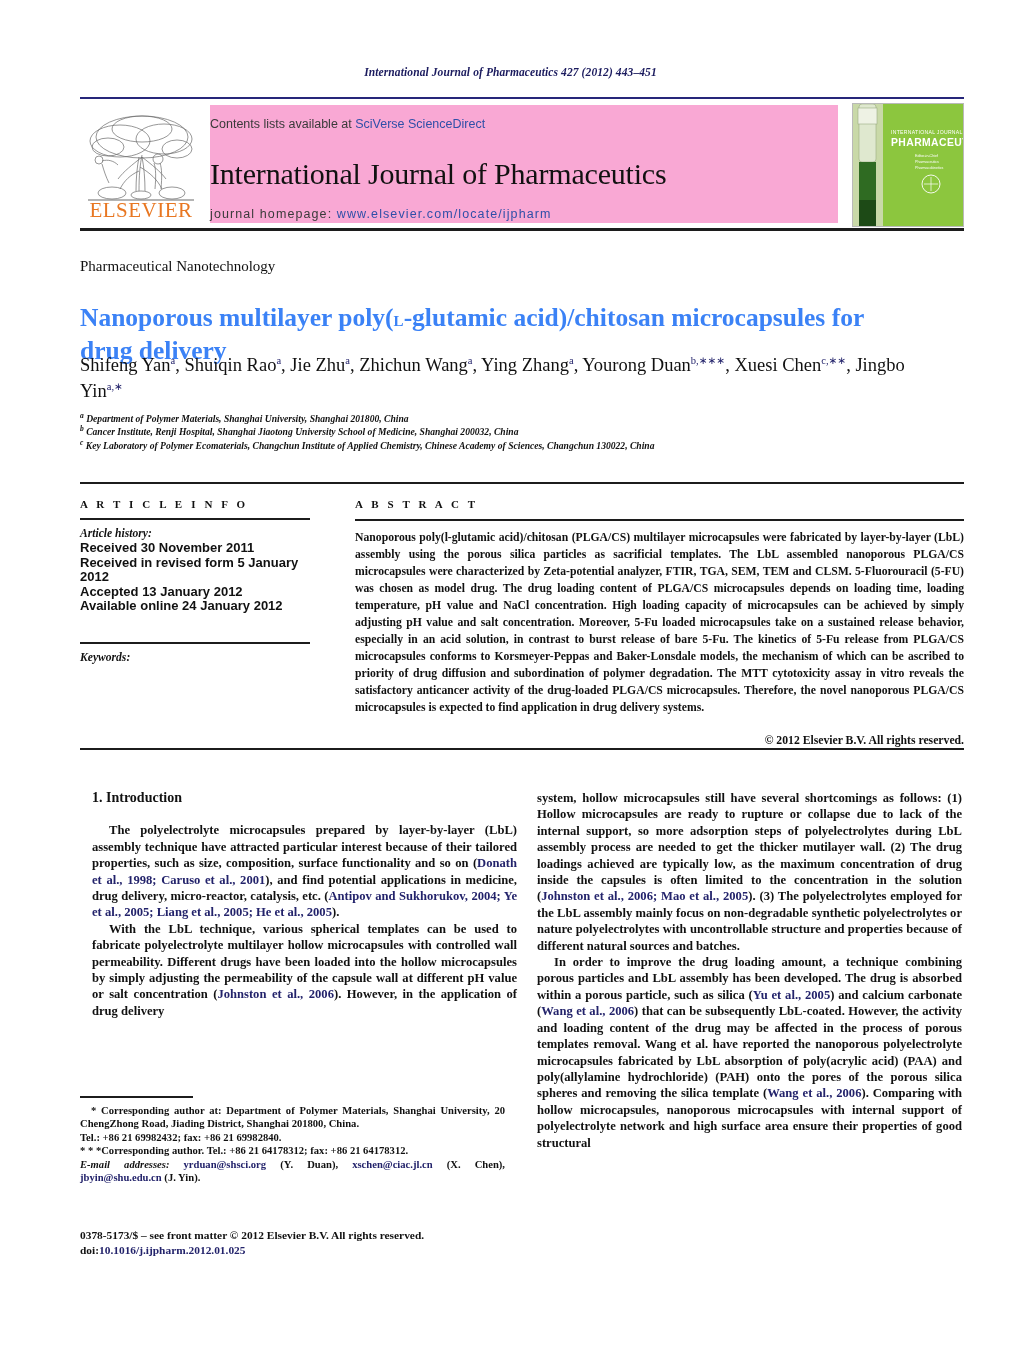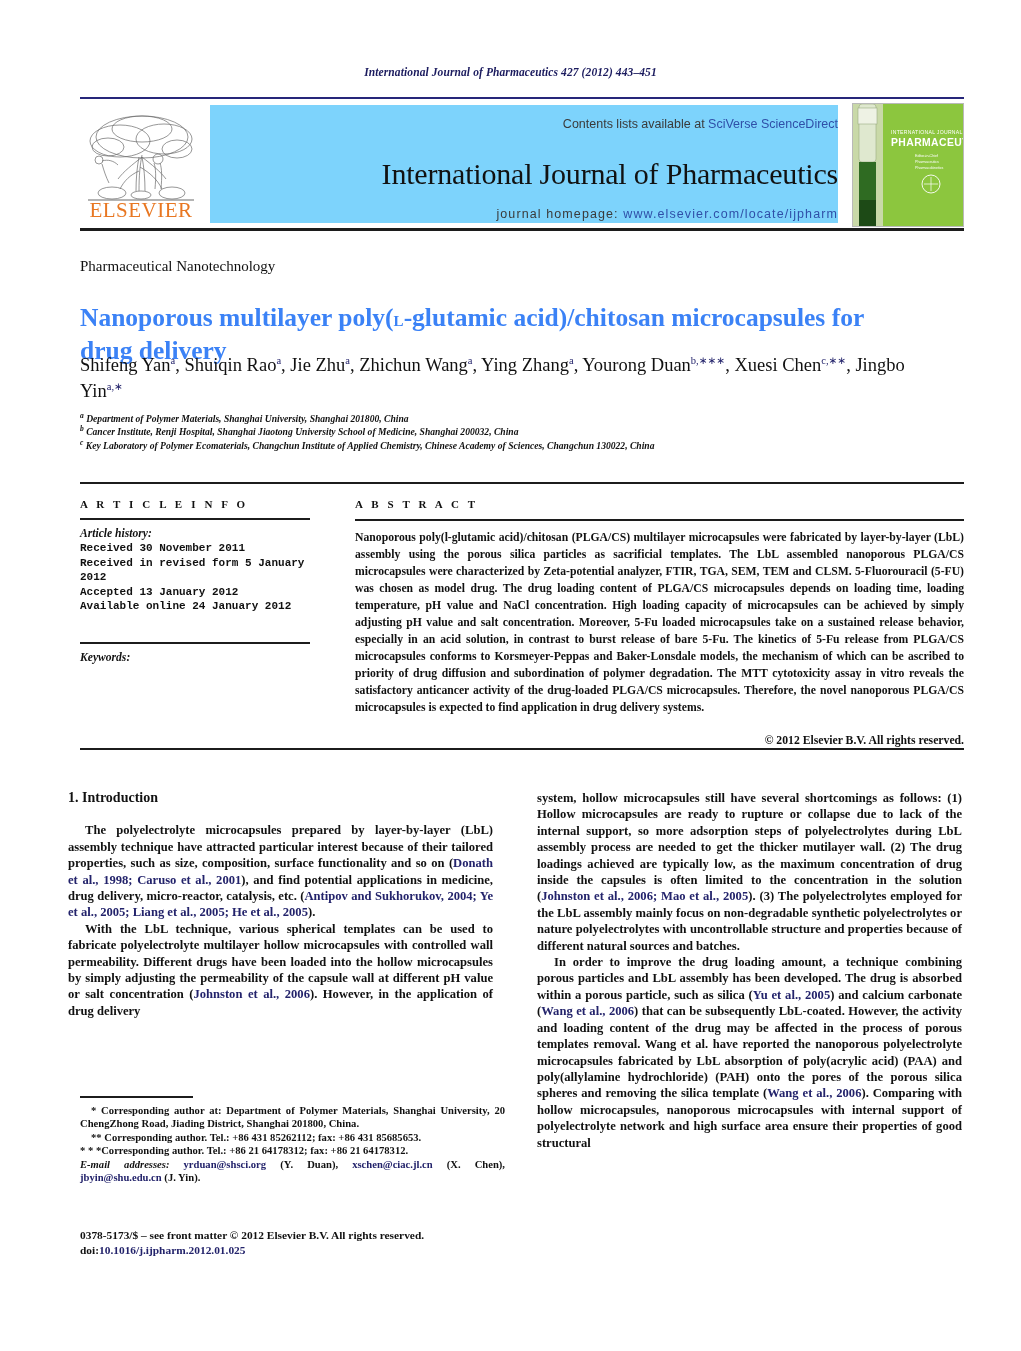--- a/index.html
+++ b/index.html
@@ -67,22 +67,22 @@
     font-size: 21px;
     letter-spacing: .5px;
     color: #e87722;
   }
 
   .mast-center {
     position: absolute;
     left: 130px; top: 8px;
     width: 628px;
     height: 118px;
-    background: #7dd3fc;
-    text-align: right;
+    background: #f9a8d4;
+    text-align: left;
   }
   .contents-line {
     margin-top: 12px;
     font-family: "Liberation Sans", sans-serif;
     font-size: 12.5px;
     color: #3a3a3a;
   }
   .contents-line .sd-link {
     color: #2f4fa8;
   }
@@ -201,23 +201,23 @@
   }
   .info-heading {
     font-family: "Liberation Serif", serif;
     font-style: italic;
     font-weight: bold;
     font-size: 11.6px;
     color: #111;
     margin-bottom: 1px;
   }
   .info-line {
-    font-family: Liberation Mono, monospace;
-    font-weight: bold;
-    font-size: 11px;
+    font-family: Liberation Sans, sans-serif;
+    font-weight: bold;
+    font-size: 13px;
     line-height: 14.6px;
     color: #111;
   }
   .kw-gap { height: 20px; }
 
   .abstract-col {
     position: absolute;
     left: 275px; top: 16px;
     width: 609px;
   }
@@ -251,21 +251,21 @@
     position: absolute;
     top: 790px;
     width: 425px;
     font-family: "Liberation Serif", serif;
     font-weight: bold;
     font-size: 12.6px;
     line-height: 16.4px;
     text-align: justify;
     color: #111;
   }
-  .col-left  { left: 68px; }
+  .col-left  { left: 92px; }
   .col-right { left: 537px; }
 
   .body-col h2 {
     margin: 0 0 16px 0;
     font-family: "Liberation Serif", serif;
     font-weight: bold;
     font-size: 14px;
   }
   .body-col p {
     margin: 0;
@@ -440,21 +440,21 @@
   <div class="body-col col-right">
     <div>
         <p class="cont"><span>system, hollow microcapsules still have several shortcomings as follows: (1) Hollow microcapsules are ready to rupture or collapse due to lack of the internal support, so more adsorption steps of polyelectrolytes during LbL assembly process are needed to get the thicker mutilayer wall. (2) The drug loadings achieved are typically low, as the maximum concentration of drug inside the capsules is often limited to the concentration in the solution (</span><span class="cite">Johnston et al., 2006; Mao et al., 2005</span><span>). (3) The polyelectrolytes employed for the LbL assembly mainly focus on non-degradable synthetic polyelectrolytes or nature polyelectrolytes with uncontrollable structure and properties because of different natural sources and batches.</span></p>
         <p><span>In order to improve the drug loading amount, a technique combining porous particles and LbL assembly has been developed. The drug is absorbed within a porous particle, such as silica (</span><span class="cite">Yu et al., 2005</span><span>) and calcium carbonate (</span><span class="cite">Wang et al., 2006</span><span>) that can be subsequently LbL-coated. However, the activity and loading content of the drug may be affected in the process of porous templates removal. Wang et al. have reported the nanoporous polyelectrolyte microcapsules fabricated by LbL absorption of poly(acrylic acid) (PAA) and poly(allylamine hydrochloride) (PAH) onto the pores of the porous silica spheres and removing the silica template (</span><span class="cite">Wang et al., 2006</span><span>). Comparing with hollow microcapsules, nanoporous microcapsules with internal support of polyelectrolyte network and high surface area ensure their properties of good structural</span></p>
       </div>
   </div>
 
   <div class="footnotes">
     <div class="fn-rule"></div>
     <div class="fn-line fn-indent">* Corresponding author at: Department of Polymer Materials, Shanghai University, 20 ChengZhong Road, Jiading District, Shanghai 201800, China.</div>
-    <div class="fn-line fn-indent">** Corresponding author. Tel.: +86 431 85262112; fax: +86 431 85685653.</div>
+    <div class="fn-line">Tel.: +86 21 69982432; fax: +86 21 69982840.</div>
     <div class="fn-line">* * *Corresponding author. Tel.: +86 21 64178312; fax: +86 21 64178312.</div>
     <div class="fn-line"><span class="fn-email-label">    E-mail addresses: </span><span class="fn-link">yrduan@shsci.org</span><span> (Y. Duan), </span><span class="fn-link">xschen@ciac.jl.cn</span><span> (X. Chen), </span><span class="fn-link">jbyin@shu.edu.cn</span><span> (J. Yin).</span></div>
   </div>
 
   <div class="issn-block">
     <div>0378-5173/$ – see front matter © 2012 Elsevier B.V. All rights reserved.</div>
     <div>
       <span>doi:</span><span class="doi-link">10.1016/j.ijpharm.2012.01.025</span>
     </div>
   </div>

